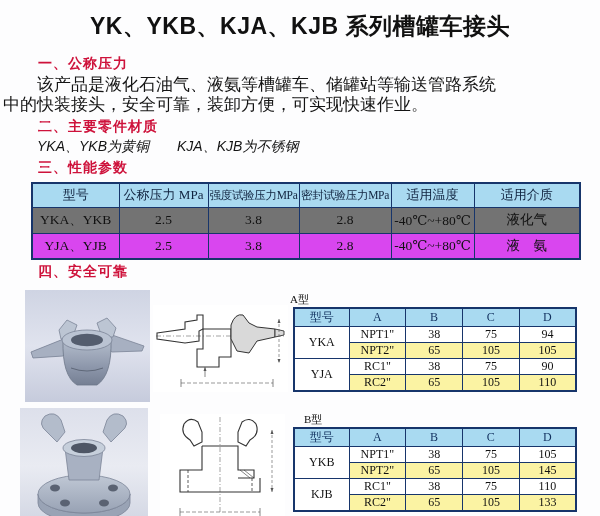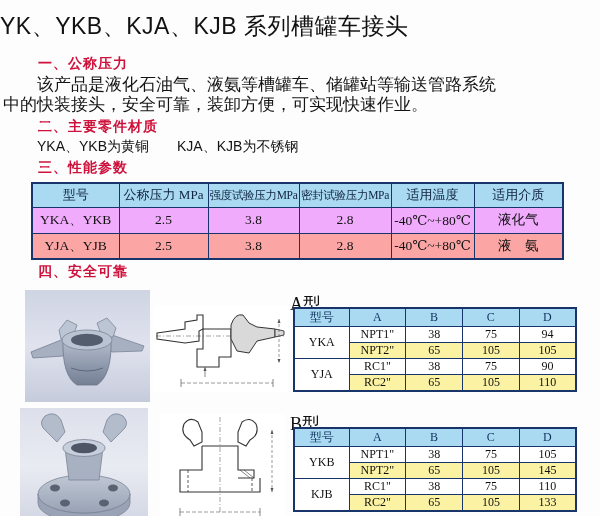--- a/index.html
+++ b/index.html
@@ -8,22 +8,23 @@
   .page {
     position: relative;
     width: 600px; height: 516px;
     background: #fdfdfe;
     overflow: hidden;
     color: #1a1a1a;
   }
   
   .page-title {
     margin-top: 11px;
+    text-align: center;
     font-size: 23px;
-    font-weight: normal;
+    font-weight: bold;
     letter-spacing: 0.5px;
     color: #111;
   }
   .sec-heading {
     margin: 3px 0 2px 38px;
     font-size: 14px;
     font-weight: bold;
     color: #ce123b;
     letter-spacing: 1px;
   }
@@ -34,20 +35,21 @@
     font-size: 17px;
     line-height: 20px;
     text-indent: 2em;
     color: #141414;
   }
   .materials-text {
     margin: 1px 0 1px 37px;
     font-size: 14px;
     color: #141414;
     white-space: pre;
+    font-style: italic;
   }
   
   .perf-table {
     margin: 5px 0 0 31px;
     width: 531px;
     border-collapse: collapse;
     table-layout: fixed;
     border: 2px solid #17356b;
     font-family: "Liberation Serif", "DejaVu Serif", serif;
   }
@@ -57,44 +59,44 @@
     vertical-align: middle;
   }
   .perf-table th {
     background: #a9daf1;
     height: 24px;
     font-size: 13px;
     font-weight: normal;
     color: #10233f;
   }
   .perf-table th.tight { font-size: 11.5px; letter-spacing: -0.3px; }
-  .perf-table td { height: 26px; font-size: 13.5px; background: #f0abfc; color: #111; }
-  .perf-table tr.hl td { background: #fca5a5; }
+  .perf-table td { height: 26px; font-size: 13.5px; background: #737373; color: #111; }
+  .perf-table tr.hl td { background: #d946ef; }
   .perf-table th:nth-child(1) { width: 87px; }
   .perf-table th:nth-child(2) { width: 89px; }
   .perf-table th:nth-child(3) { width: 91px; }
   .perf-table th:nth-child(4) { width: 92px; }
   .perf-table th:nth-child(5) { width: 83px; }
-  .perf-table th:nth-child(6) { width: 89px; }
+  .perf-table th:nth-child(6) { width: 106px; }
   
   .dims { position: relative; height: 262px; margin-top: 3px; }
   .photo, .drawing { position: absolute; }
   .photo svg, .drawing svg { display: block; width: 100%; height: 100%; }
   .photo-a   { left: 25px;  top: 6px;   width: 125px; height: 112px; }
   .drawing-a { left: 153px; top: 21px;  width: 135px; height: 87px;  }
   .photo-b   { left: 20px;  top: 124px; width: 128px; height: 116px; }
   .drawing-b { left: 160px; top: 130px; width: 125px; height: 107px; }
   .dim-label {
     position: absolute;
-    font-size: 18px;
+    font-size: 11px;
     font-family: "Liberation Serif", "DejaVu Serif", serif;
     color: #111;
   }
   .label-a { left: 290px; top: 8px; }
-  .label-b { left: 290px; top: 128px; }
+  .label-b { left: 304px; top: 128px; }
   .dim-table {
     position: absolute;
     width: 284px;
     border-collapse: collapse;
     table-layout: fixed;
     border: 2px solid #17356b;
     font-family: "Liberation Serif", "DejaVu Serif", serif;
   }
   .table-a { left: 293px; top: 23px; }
   .table-b { left: 293px; top: 143px; }

